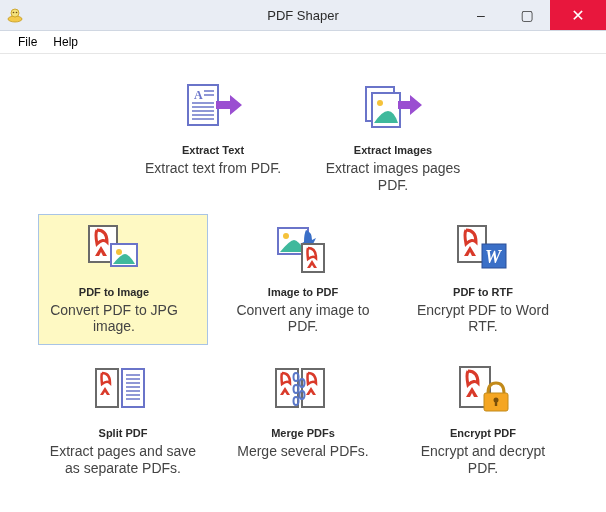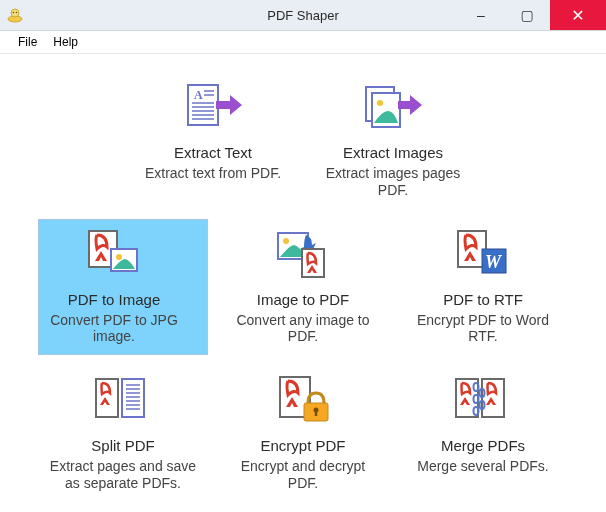--- a/index.html
+++ b/index.html
@@ -58,31 +58,31 @@
   }
   .row { display: flex; justify-content: center; gap: 10px; }
   .row + .row { margin-top: 10px; }
   .tile {
     width: 170px;
     box-sizing: border-box;
     padding: 6px 6px 10px 6px;
     text-align: center;
   }
   .tile.selected {
-    background: #7dd3fc;
+    background: #fef9c3;
     border: 1px solid #a8c4e6;
     padding: 5px 23px 9px 5px;
   }
   .tile .icon-wrap {
     height: 62px;
     display: flex; align-items: center; justify-content: center;
     margin-bottom: 4px;
   }
   .tile .tile-title {
-    font-size: 15px; font-weight: 400; color: #2b2b2b;
+    font-size: 11px; font-weight: 700; color: #2b2b2b;
     margin-bottom: 4px;
   }
   .tile .tile-desc {
     font-size: 14px; color: #444; line-height: 1.2;
   }
   svg { display: block; }
 </style>
 </head>
 <body>
 
@@ -216,51 +216,51 @@
             <line x1="34" y1="36" x2="48" y2="36" stroke="#6a74c9" stroke-width="1.5"></line>
           </svg>
         </div>
         <div class="tile-title">Split PDF</div>
         <div class="tile-desc">Extract pages and save as separate PDFs.</div>
       </div>
 
       <div class="tile">
         <div class="icon-wrap">
           <svg width="62" height="58" viewBox="0 0 62 58">
-            <rect x="8" y="4" width="30" height="40" fill="#fff" stroke="#6a6a6a" stroke-width="2"></rect>
-            <path d="M16 8 q10 0 10 12 q-4 -4 -10 2 q-2 -10 0 -14" fill="none" stroke="#d93a2a" stroke-width="3"></path>
-            <path d="M20 24 l6 10 h-4 l-2 -4 l-2 4 h-4 z" fill="#d93a2a"></path>
-            <path d="M36 30 q0 -10 8 -10 t8 10" fill="none" stroke="#c28a1a" stroke-width="3"></path>
-            <rect x="32" y="30" width="24" height="18" rx="2" fill="#f5a623" stroke="#c28a1a" stroke-width="1"></rect>
-            <circle cx="44" cy="37" r="2.5" fill="#7a4f0a"></circle>
-            <rect x="42.8" y="38" width="2.4" height="5" fill="#7a4f0a"></rect>
-          </svg>
-        </div>
-        <div class="tile-title">Encrypt PDF</div>
-        <div class="tile-desc">Encrypt and decrypt PDF.</div>
-      </div>
-
-      <div class="tile">
-        <div class="icon-wrap">
-          <svg width="62" height="58" viewBox="0 0 62 58">
             <rect x="4" y="6" width="22" height="38" fill="#fff" stroke="#6a6a6a" stroke-width="2"></rect>
             <path d="M10 10 q8 0 8 10 q-3 -3 -8 1 q-1 -8 0 -11" fill="none" stroke="#d93a2a" stroke-width="2.5"></path>
             <path d="M13 24 l5 8 h-3 l-2 -3 l-2 3 h-3 z" fill="#d93a2a"></path>
             <rect x="30" y="6" width="22" height="38" fill="#fff" stroke="#6a6a6a" stroke-width="2"></rect>
             <path d="M36 10 q8 0 8 10 q-3 -3 -8 1 q-1 -8 0 -11" fill="none" stroke="#d93a2a" stroke-width="2.5"></path>
             <path d="M39 24 l5 8 h-3 l-2 -3 l-2 3 h-3 z" fill="#d93a2a"></path>
             <g transform="translate(20,8)">
               <ellipse cx="4" cy="6" rx="2.5" ry="4" fill="none" stroke="#5a77c8" stroke-width="2"></ellipse>
               <ellipse cx="10" cy="12" rx="2.5" ry="4" fill="none" stroke="#5a77c8" stroke-width="2"></ellipse>
               <ellipse cx="4" cy="18" rx="2.5" ry="4" fill="none" stroke="#5a77c8" stroke-width="2"></ellipse>
               <ellipse cx="10" cy="24" rx="2.5" ry="4" fill="none" stroke="#5a77c8" stroke-width="2"></ellipse>
               <ellipse cx="4" cy="30" rx="2.5" ry="4" fill="none" stroke="#5a77c8" stroke-width="2"></ellipse>
             </g>
           </svg>
         </div>
         <div class="tile-title">Merge PDFs</div>
         <div class="tile-desc">Merge several PDFs.</div>
       </div>
 
+      <div class="tile">
+        <div class="icon-wrap">
+          <svg width="62" height="58" viewBox="0 0 62 58">
+            <rect x="8" y="4" width="30" height="40" fill="#fff" stroke="#6a6a6a" stroke-width="2"></rect>
+            <path d="M16 8 q10 0 10 12 q-4 -4 -10 2 q-2 -10 0 -14" fill="none" stroke="#d93a2a" stroke-width="3"></path>
+            <path d="M20 24 l6 10 h-4 l-2 -4 l-2 4 h-4 z" fill="#d93a2a"></path>
+            <path d="M36 30 q0 -10 8 -10 t8 10" fill="none" stroke="#c28a1a" stroke-width="3"></path>
+            <rect x="32" y="30" width="24" height="18" rx="2" fill="#f5a623" stroke="#c28a1a" stroke-width="1"></rect>
+            <circle cx="44" cy="37" r="2.5" fill="#7a4f0a"></circle>
+            <rect x="42.8" y="38" width="2.4" height="5" fill="#7a4f0a"></rect>
+          </svg>
+        </div>
+        <div class="tile-title">Encrypt PDF</div>
+        <div class="tile-desc">Encrypt and decrypt PDF.</div>
+      </div>
+
     </div>
 
   </div>
 </div>
 
 </body></html>

